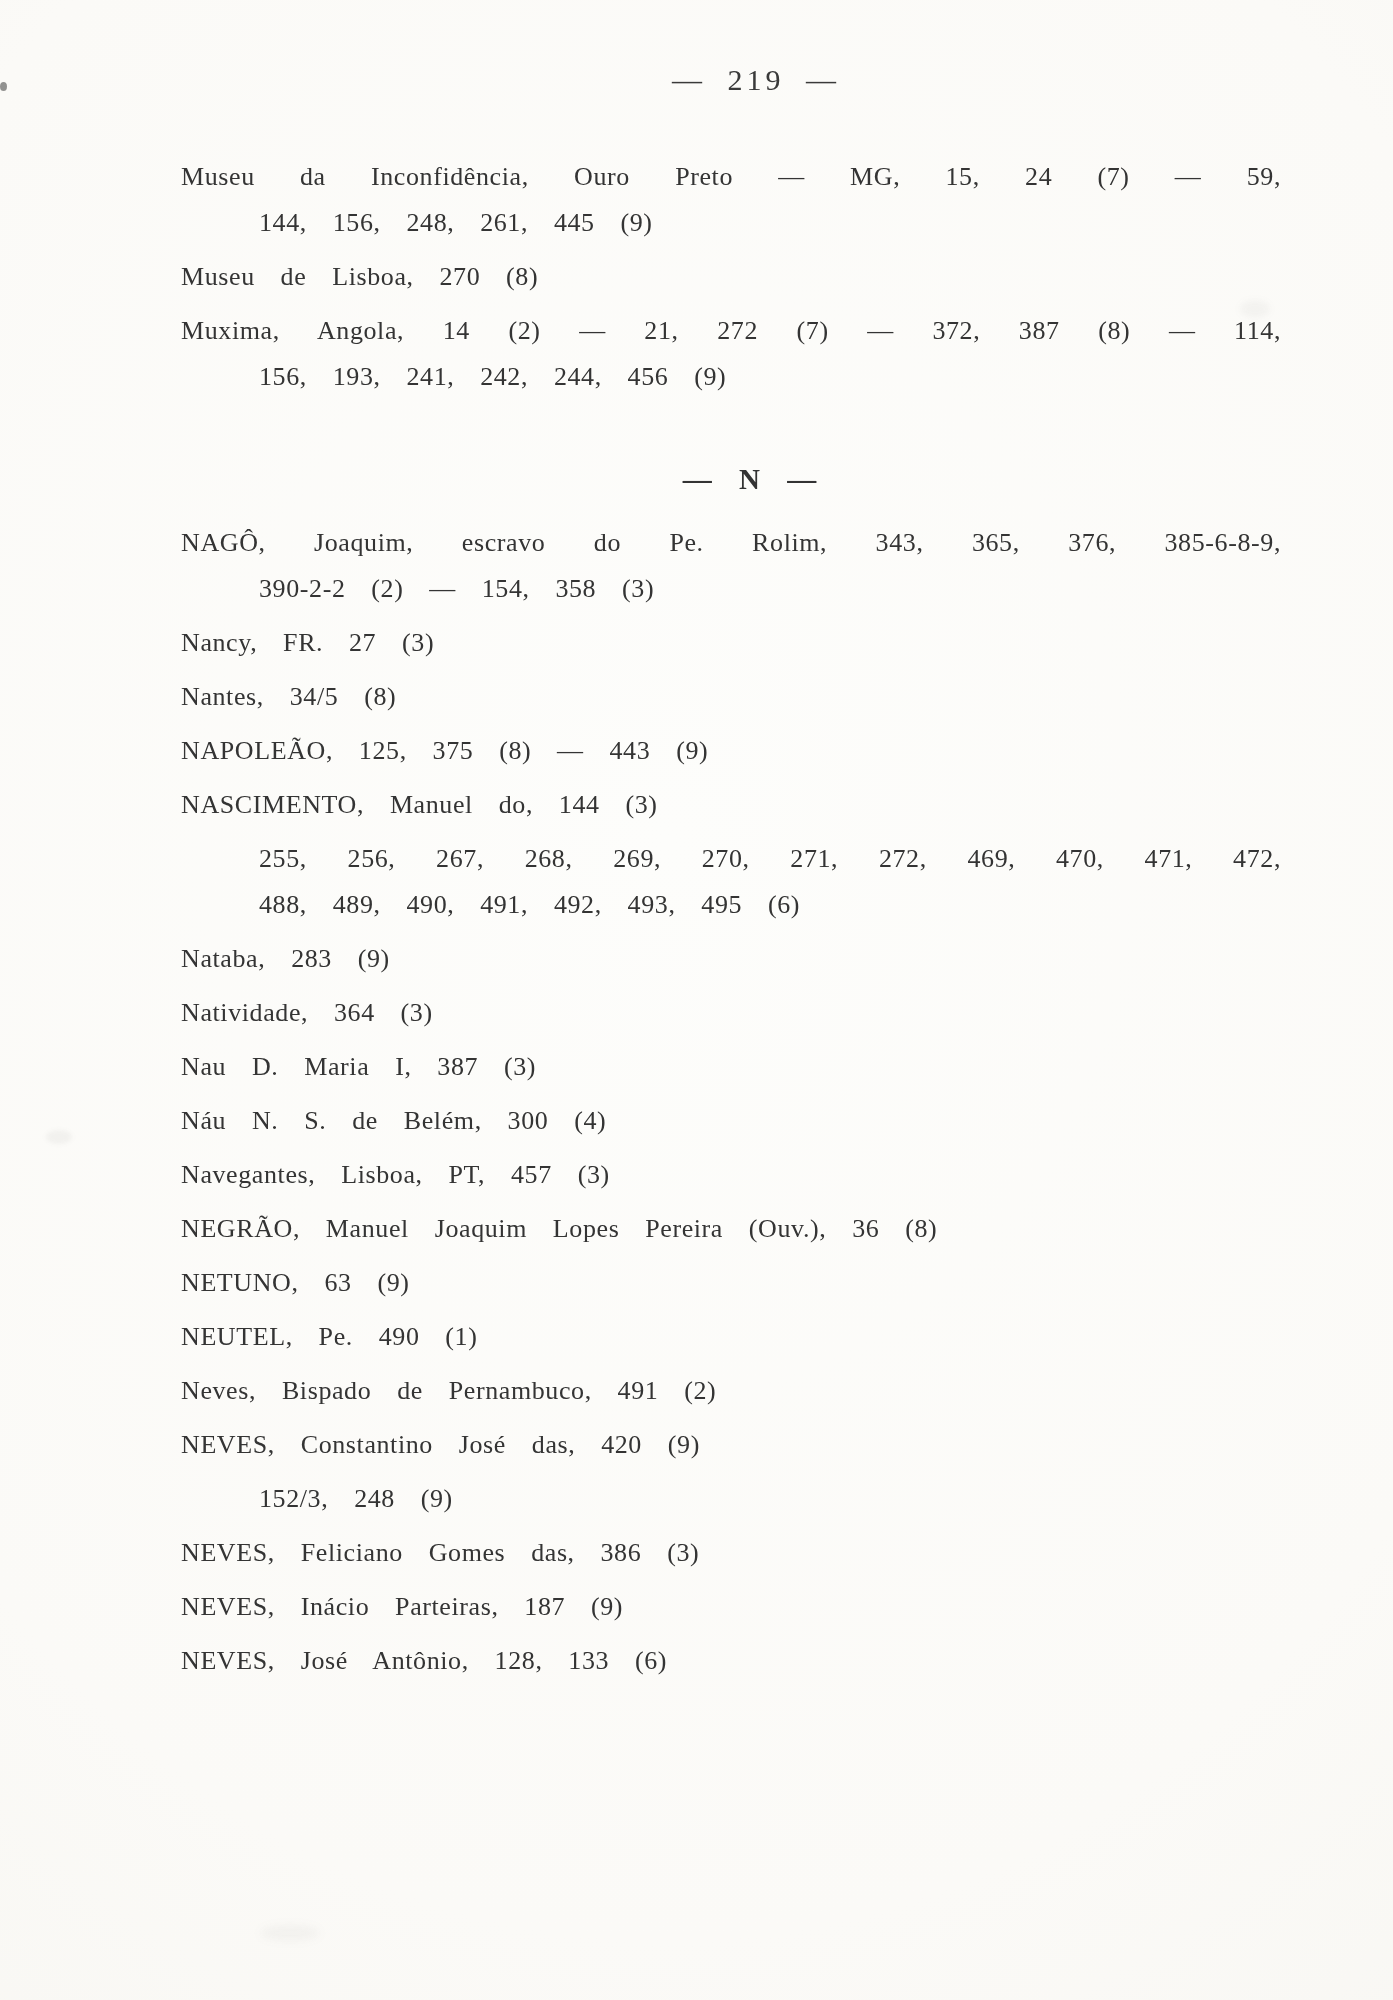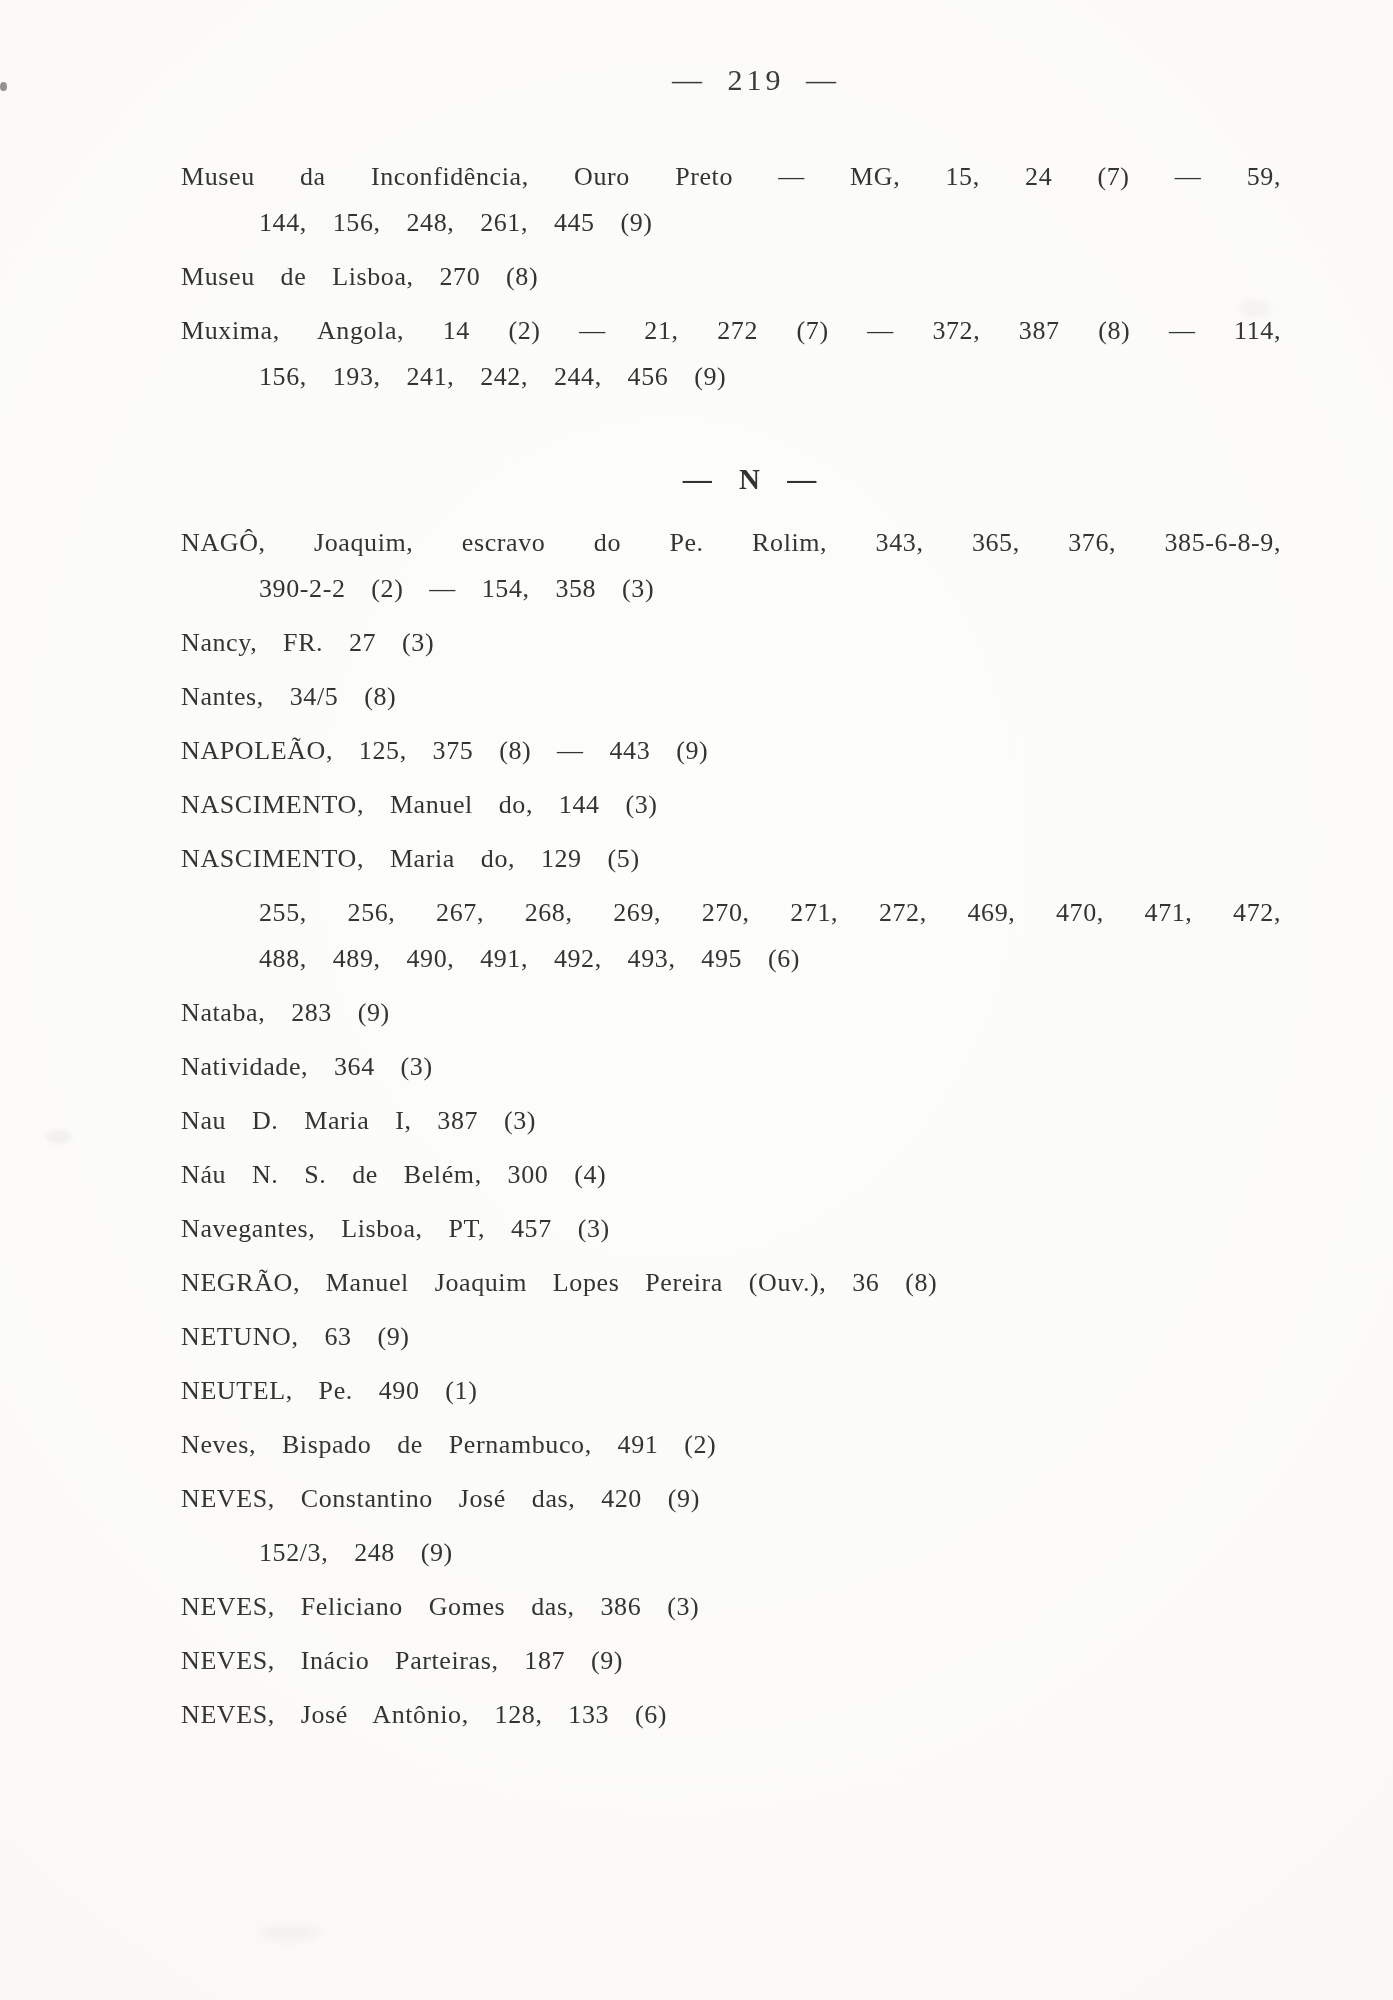--- a/index.html
+++ b/index.html
@@ -91,23 +91,20 @@
         <div class="entry">
           <div class="line">Nantes, 34/5 (8)</div>
         </div>
         <div class="entry">
           <div class="line">NAPOLEÃO, 125, 375 (8) — 443 (9)</div>
         </div>
         <div class="entry">
           <div class="line">NASCIMENTO, Manuel do, 144 (3)</div>
         </div>
         <div class="entry">
-          <div class="line">NASCIMENTO, Maria do, 129 (5)</div>
-        </div>
-        <div class="entry">
           <div class="line cont full">255, 256, 267, 268, 269, 270, 271, 272, 469, 470, 471, 472,</div>
           <div class="line cont">488, 489, 490, 491, 492, 493, 495 (6)</div>
         </div>
         <div class="entry">
           <div class="line">Nataba, 283 (9)</div>
         </div>
         <div class="entry">
           <div class="line">Natividade, 364 (3)</div>
         </div>
         <div class="entry">

